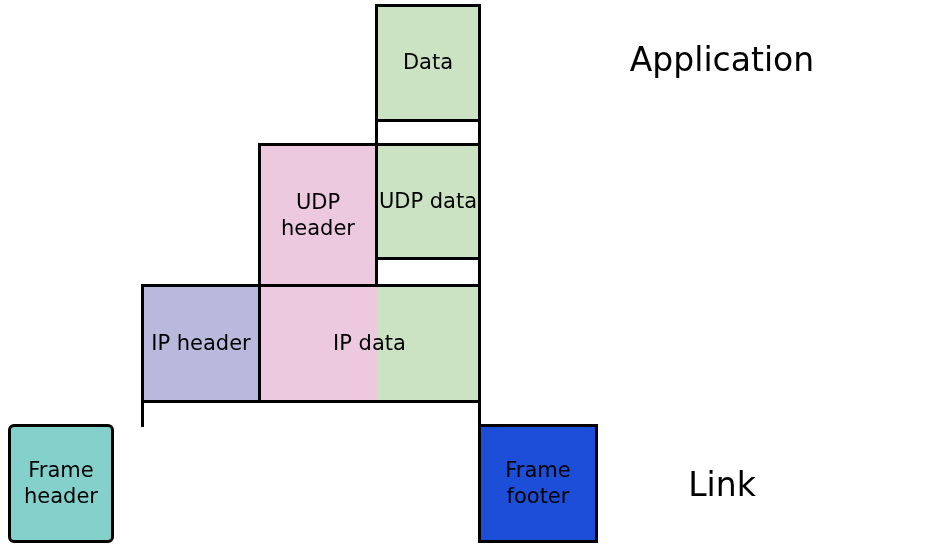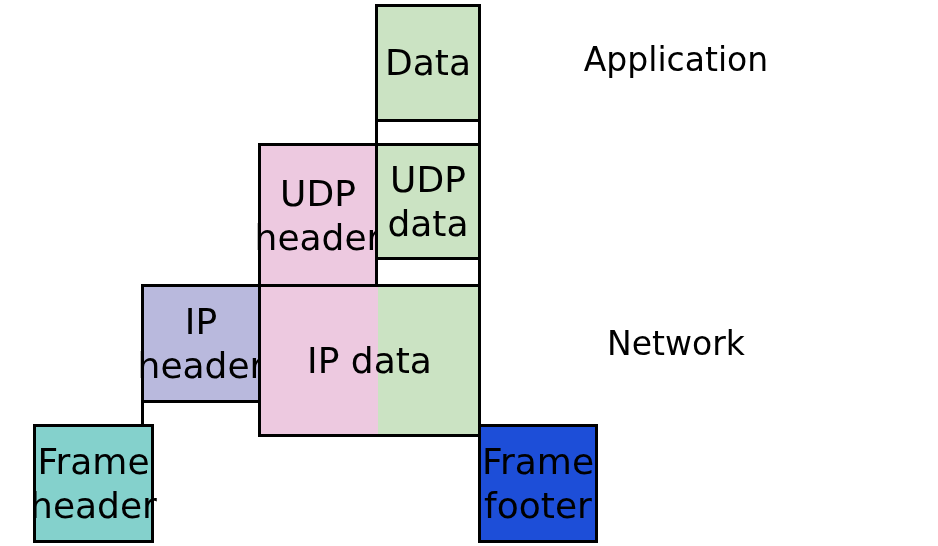--- a/index.html
+++ b/index.html
@@ -14,51 +14,51 @@
   }
   
   .box {
     position: absolute;
     box-sizing: border-box;
     border: 3px solid #000000;
     display: flex;
     align-items: center;
     justify-content: center;
     text-align: center;
-    font-size: 36px;
+    font-size: 21px;
     line-height: 1.22;
   }
   .box span { display: block; }
   #b-data  { left: 375px; top: 4px;   width: 106px; height: 118px; background: #cbe3c3; }
   #b-udp-h { left: 258px; top: 143px; width: 120px; height: 145px; background: #edc9e0; }
   #b-udp-d { left: 375px; top: 143px; width: 106px; height: 117px; background: #cbe3c3; }
   #b-ip-h  { left: 141px; top: 284px; width: 120px; height: 119px; background: #b9b9dd; }
-  #b-ip-d  { left: 258px; top: 284px; width: 223px; height: 153px;
+  #b-ip-d  { left: 258px; top: 284px; width: 223px; height: 119px;
              background: linear-gradient(90deg, #edc9e0 0 117px, #cbe3c3 117px); }
-  #b-fr-h  { left: 33px;  top: 424px; width: 121px; height: 119px; background: #84d1cc; }
+  #b-fr-h  { left: 8px;  top: 424px; width: 106px; height: 119px; background: #84d1cc; border-radius: 6px; }
   #b-fr-d  { left: 141px; top: 424px; width: 340px; height: 119px;
              background: linear-gradient(90deg, #b9b9dd 0 117px, #edc9e0 117px 235px, #cbe3c3 235px); }
   #b-fr-f  { left: 478px; top: 424px; width: 120px; height: 119px; background: #1d4ed8; }
 
   
   .connector {
     position: absolute;
     box-sizing: border-box;
     background: #ffffff;
     border-left: 3px solid #000000;
     border-right: 3px solid #000000;
   }
   #c1 { left: 375px; top: 119px; width: 106px; height: 27px; }
   #c2 { left: 258px; top: 257px; width: 223px; height: 30px; }
   #c3 { left: 141px; top: 400px; width: 340px; height: 27px; }
 
   
   .layer-label {
     position: absolute;
-    left: 556px;
+    left: 602px;
     width: 240px;
     height: 48px;
     display: flex;
     align-items: center;
     justify-content: center;
     font-size: 33px;
     text-align: left;
   }
   #l-app   { top: 35px; }
   #l-trans { top: 177px; }
@@ -95,17 +95,17 @@
   <div class="box" id="b-fr-h">
     <span>Frame header</span>
   </div>
   <div class="box" id="b-fr-f">
     <span>Frame footer</span>
   </div>
 
   <div class="layer-label" id="l-app">
     <span>Application</span>
   </div>
-  <div class="layer-label" id="l-net">
-    <span>Network</span>
+  <div class="layer-label" id="l-link">
+    <span>Link</span>
   </div>
 
 </div>
 
 </body></html>

